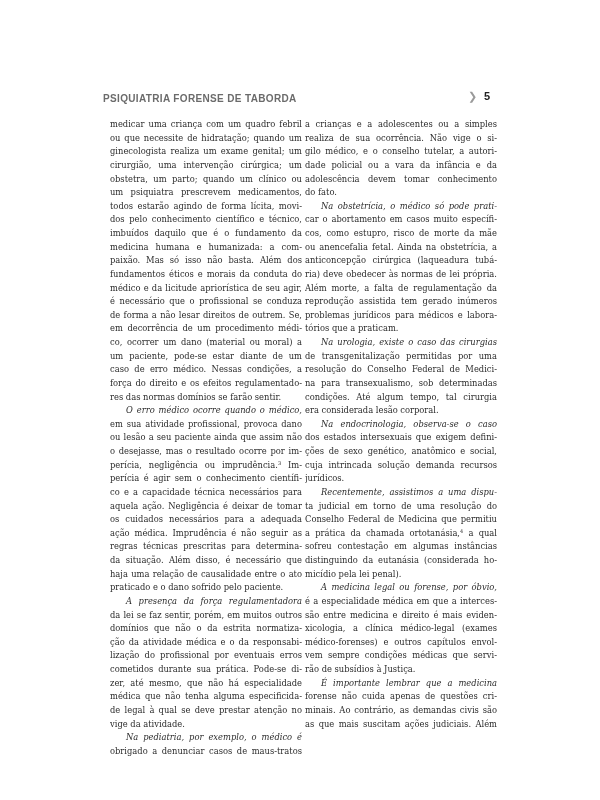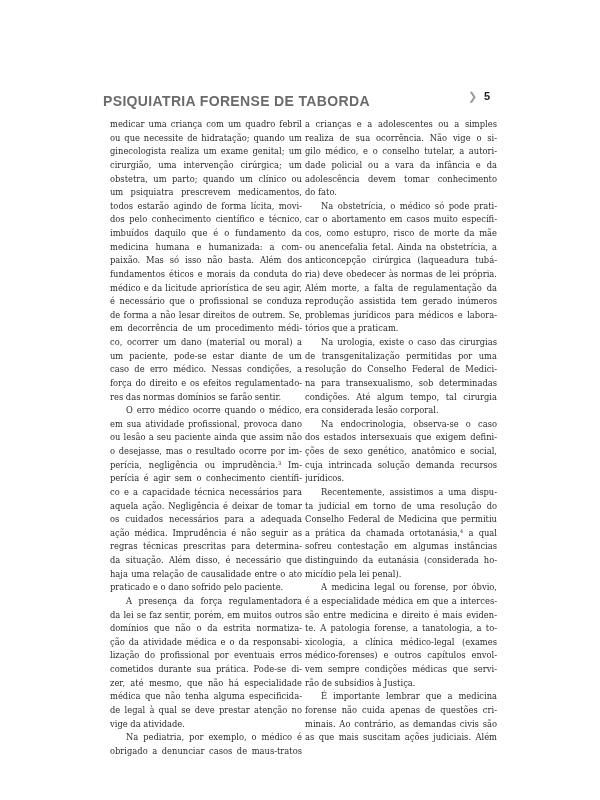--- a/index.html
+++ b/index.html
@@ -1,21 +1,21 @@
 <!DOCTYPE html>
 <html><head>
 <meta charset="utf-8">
 <style>
   html, body { margin: 0; padding: 0; background: #ffffff; }
   body { width: 600px; height: 800px; position: relative; overflow: hidden; }
   .page { position: absolute; left: 0; top: 0; width: 600px; height: 800px; background: #ffffff; }
   .running-head {
     position: absolute; left: 103px; top: 93px;
     font-family: "Liberation Sans", sans-serif; font-weight: bold;
-    font-size: 14px; letter-spacing: 0.35px; color: #6b6b6b;
+    font-size: 10px; letter-spacing: 0.35px; color: #6b6b6b;
   }
   .page-arrow {
     position: absolute; left: 468px; top: 90px;
     font-family: "DejaVu Sans", sans-serif; font-weight: bold;
     font-size: 11px; color: #9a9a9a;
   }
   .page-number {
     position: absolute; left: 484px; top: 90px;
     font-family: "Liberation Sans", sans-serif; font-weight: bold;
     font-size: 11px; color: #222222;
@@ -26,21 +26,21 @@
     color: #2b2b2b;
   }
   .col-left { left: 103px; margin-left: 7px; }
   .col-right { left: 305px; }
   .line {
     display: block; height: 13.63px; line-height: 13.63px;
     white-space: nowrap; text-align: justify; text-align-last: justify;
     overflow: hidden;
   }
   .line.last { text-align-last: left; }
-  .line.indent { padding-left: 16px; }
+  .line.indent { padding-left: 16px; font-style: italic; }
   sup.fn { font-size: 5px; vertical-align: 3px; line-height: 0; }
 </style>
 </head>
 <body>
 
 <div class="page">
   <div class="running-head">PSIQUIATRIA FORENSE DE TABORDA</div>
   <div class="page-arrow">❯</div>
   <div class="page-number">5</div>
 
@@ -124,21 +124,20 @@
       <span class="line indent"><span>Recentemente, assistimos a uma dispu-</span></span>
       <span class="line"><span>ta judicial em torno de uma resolução do</span></span>
       <span class="line"><span>Conselho Federal de Medicina que permitiu</span></span>
       <span class="line"><span>a prática da chamada ortotanásia,</span><sup class="fn">4</sup><span> a qual</span></span>
       <span class="line"><span>sofreu contestação em algumas instâncias</span></span>
       <span class="line"><span>distinguindo da eutanásia (considerada ho-</span></span>
       <span class="line last"><span>micídio pela lei penal).</span></span>
       <span class="line indent"><span>A medicina legal ou forense, por óbvio,</span></span>
       <span class="line"><span>é a especialidade médica em que a interces-</span></span>
       <span class="line"><span>são entre medicina e direito é mais eviden-</span></span>
-      <span class="line"><span>te. A patologia forense, a tanatologia, a to-</span></span>
       <span class="line"><span>xicologia, a clínica médico-legal (exames</span></span>
       <span class="line"><span>médico-forenses) e outros capítulos envol-</span></span>
       <span class="line"><span>vem sempre condições médicas que servi-</span></span>
       <span class="line last"><span>rão de subsídios à Justiça.</span></span>
       <span class="line indent"><span>É importante lembrar que a medicina</span></span>
       <span class="line"><span>forense não cuida apenas de questões cri-</span></span>
       <span class="line"><span>minais. Ao contrário, as demandas civis são</span></span>
       <span class="line"><span>as que mais suscitam ações judiciais. Além</span></span>
     </div>
 </div>

